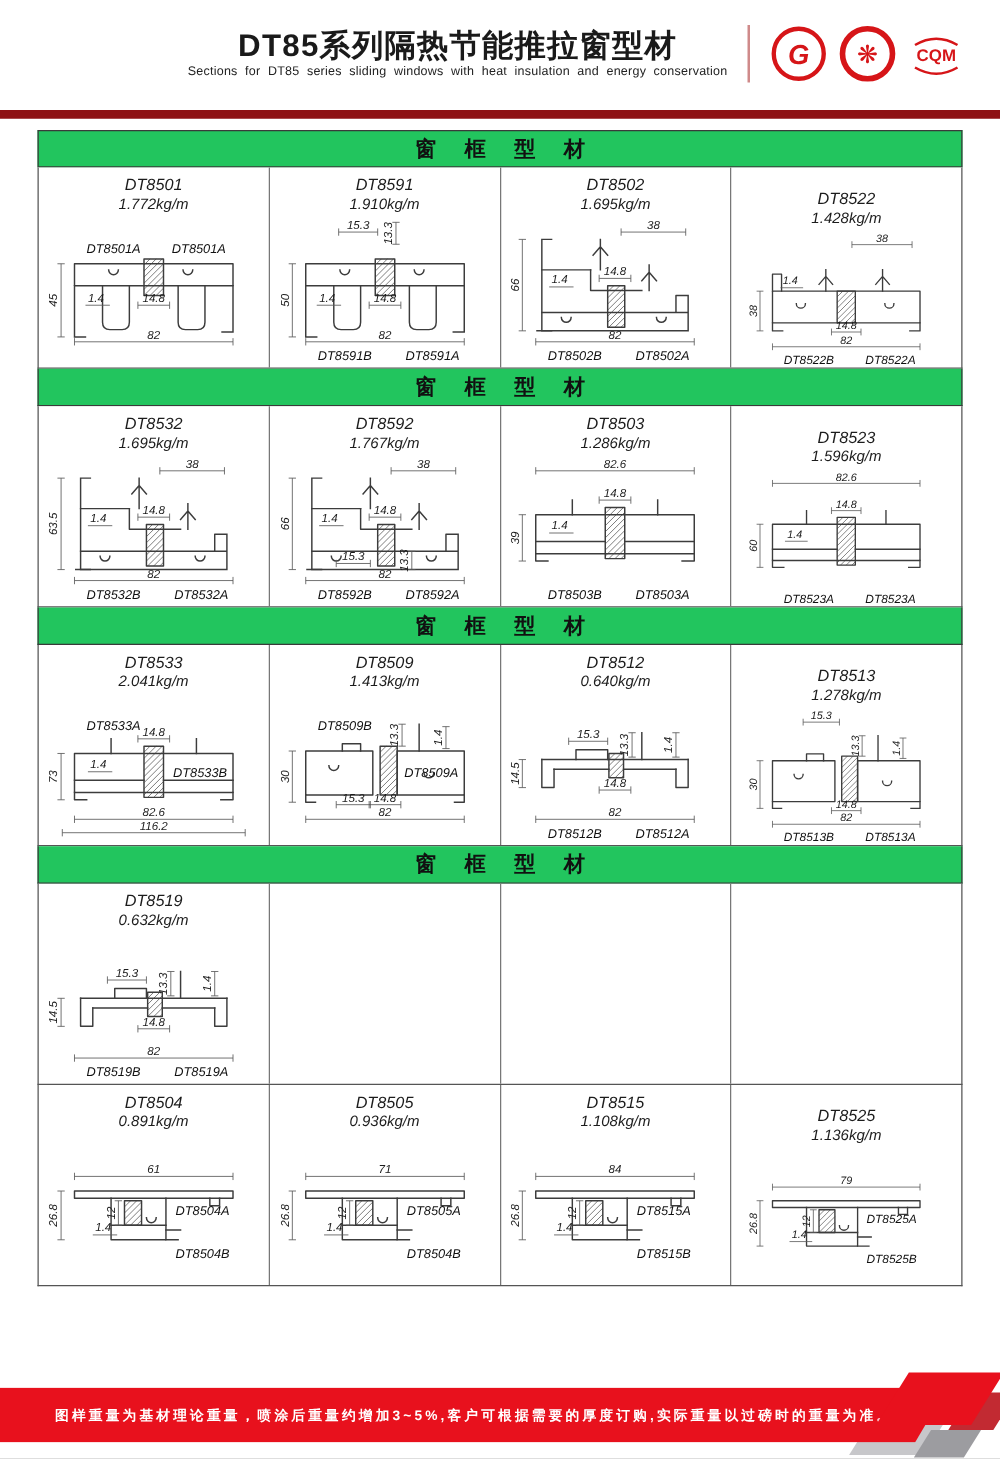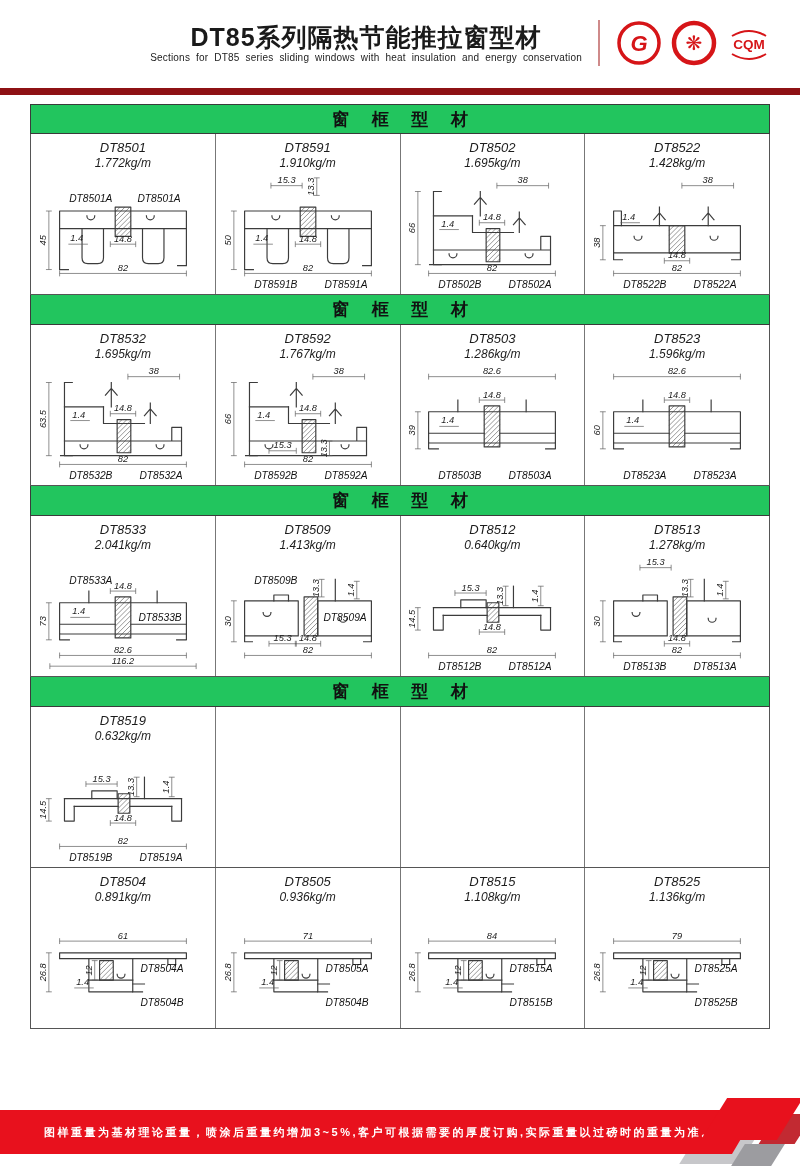--- a/index.html
+++ b/index.html
@@ -16,21 +16,21 @@
   .logo { width:46px; height:46px; }
   .red-rule { position:absolute; top:88px; left:0; width:800px; height:7px; background:#8e1114; }
 
   
   .content { position:absolute; top:104px; left:30px; right:30px; }
   .sec-head { background:#22c55e; border:1px solid #3a3a3a; height:30px; display:flex; align-items:center; justify-content:center; }
   .sec + .sec .sec-head { border-top:none; }
   .sec-title { font-size:17px; font-weight:bold; color:#111; letter-spacing:9px; text-indent:9px; }
   .sec-row { display:flex; border:1px solid #555; border-top:none; height:161px; background:#fff; }
   .cell { flex:1 1 0; border-right:1px solid #777; display:flex; flex-direction:column; align-items:center; padding-top:6px; overflow:hidden;font-style:italic; }
-  .cell:last-child { border-right:none; }
+  .cell:last-child { border-right:none;margin-top:11px; }
   .model { font-size:13px; color:#1c1c1c; line-height:1.25; }
   .weight { font-size:12px; color:#1c1c1c; line-height:1.25; }
   svg.fig { width:182px; height:119px; margin-top:1px; }
   svg.fig .pf { fill:none; stroke:#3c3c3c; stroke-width:1.2; stroke-linejoin:round; stroke-linecap:square; }
   svg.fig .hx { stroke:#3c3c3c; stroke-width:0.55; }
   svg.fig .dm { stroke:#5a5a5a; stroke-width:0.7; }
   svg.fig .dt { font-size:9.5px; fill:#1c1c1c; }
   svg.fig .pl { font-size:10.5px; fill:#111; }
 
   

